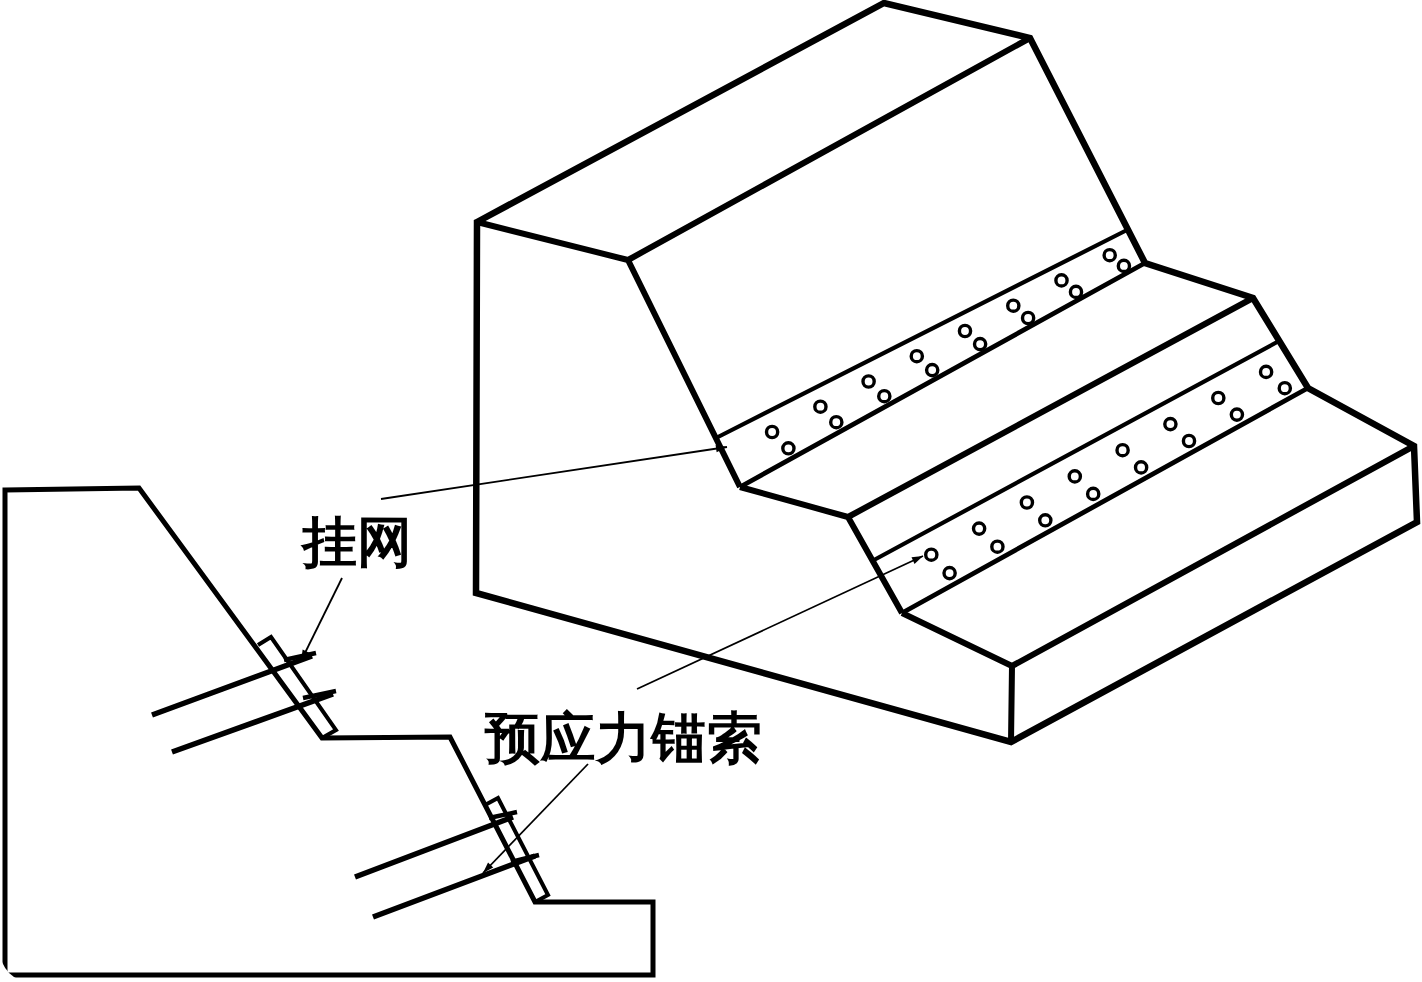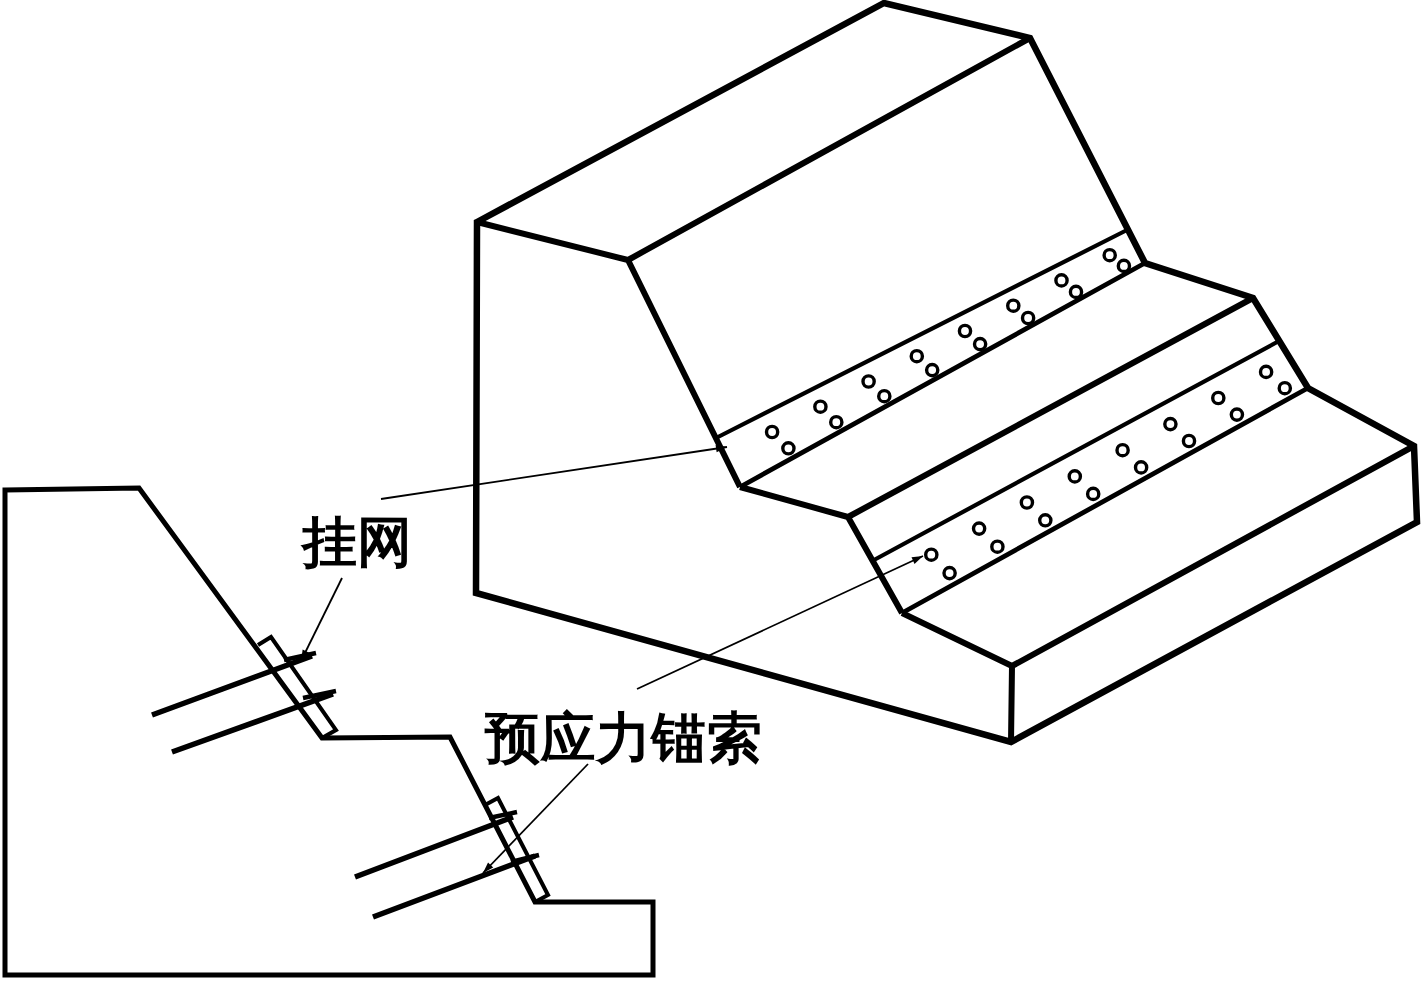--- a/index.html
+++ b/index.html
@@ -1,16 +1,16 @@
 <!DOCTYPE html>
 <html><head>
 <meta charset="utf-8">
 <style>
   html,body{margin:0;padding:0;background:#ffffff;}
-  .stage{position:relative;width:1422px;height:982px;background:#ffffff;overflow:hidden;}
+  .stage{position:relative;width:1422px;height:982px;background:#ffffff;overflow:hidden;border-radius:31px;}
   svg{display:block;}
   .ink{stroke:#000000;fill:none;}
   .cjk{font-family:"DejaVu Serif","Liberation Serif",serif;font-weight:700;fill:#000000;}
 </style>
 </head>
 <body>
 
 <div class="stage">
 <svg width="1422" height="982" viewBox="0 0 1422 982">
 

